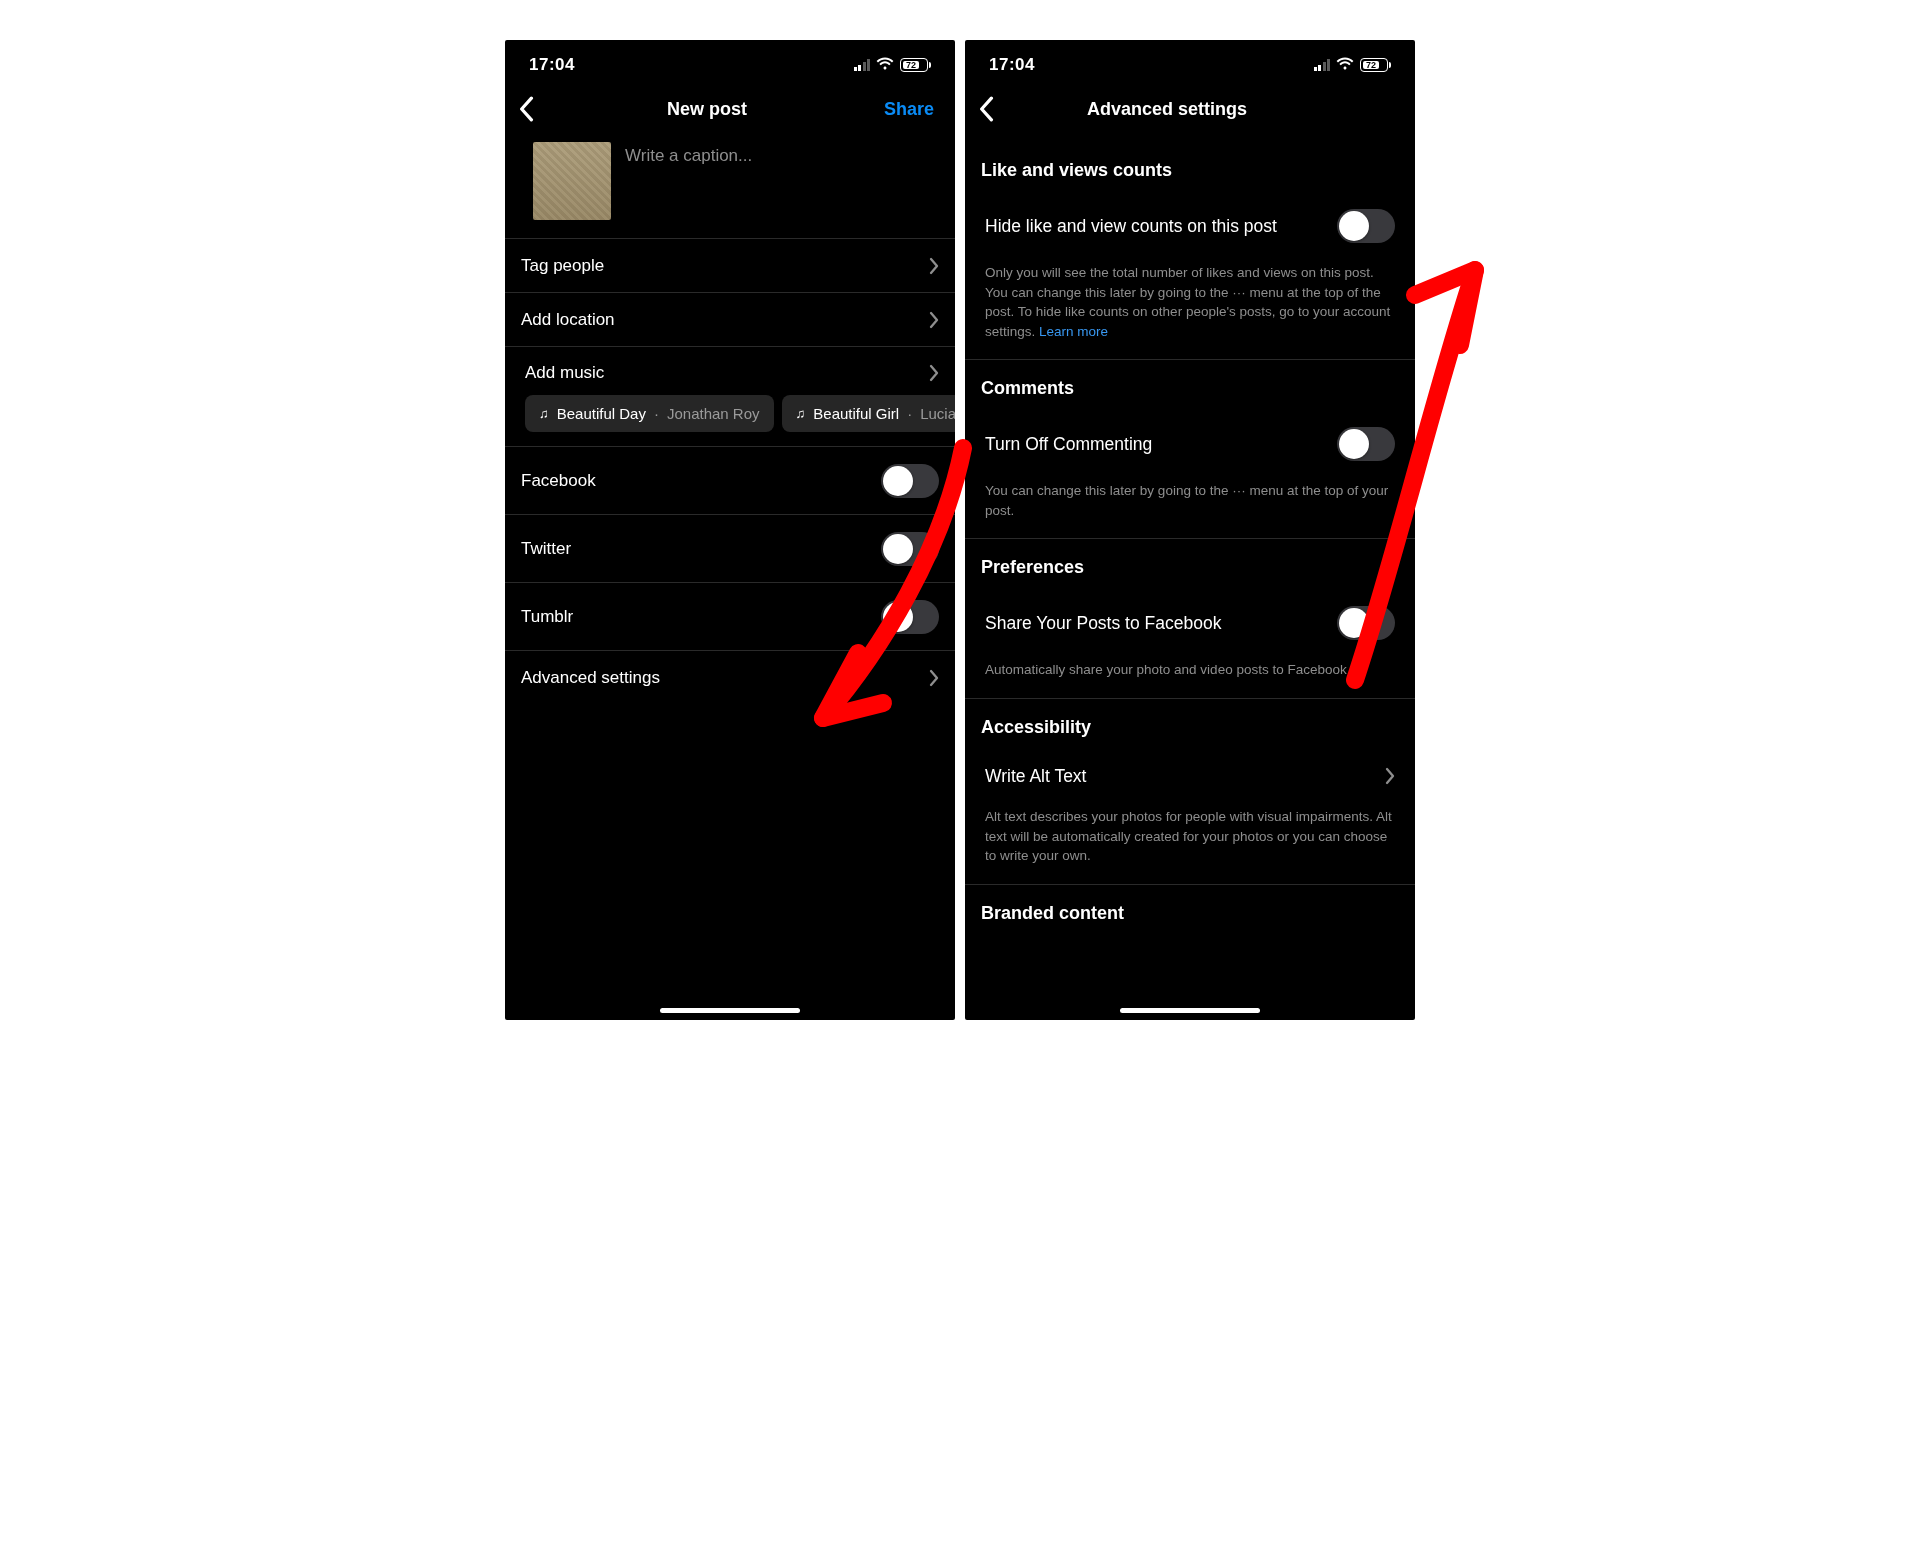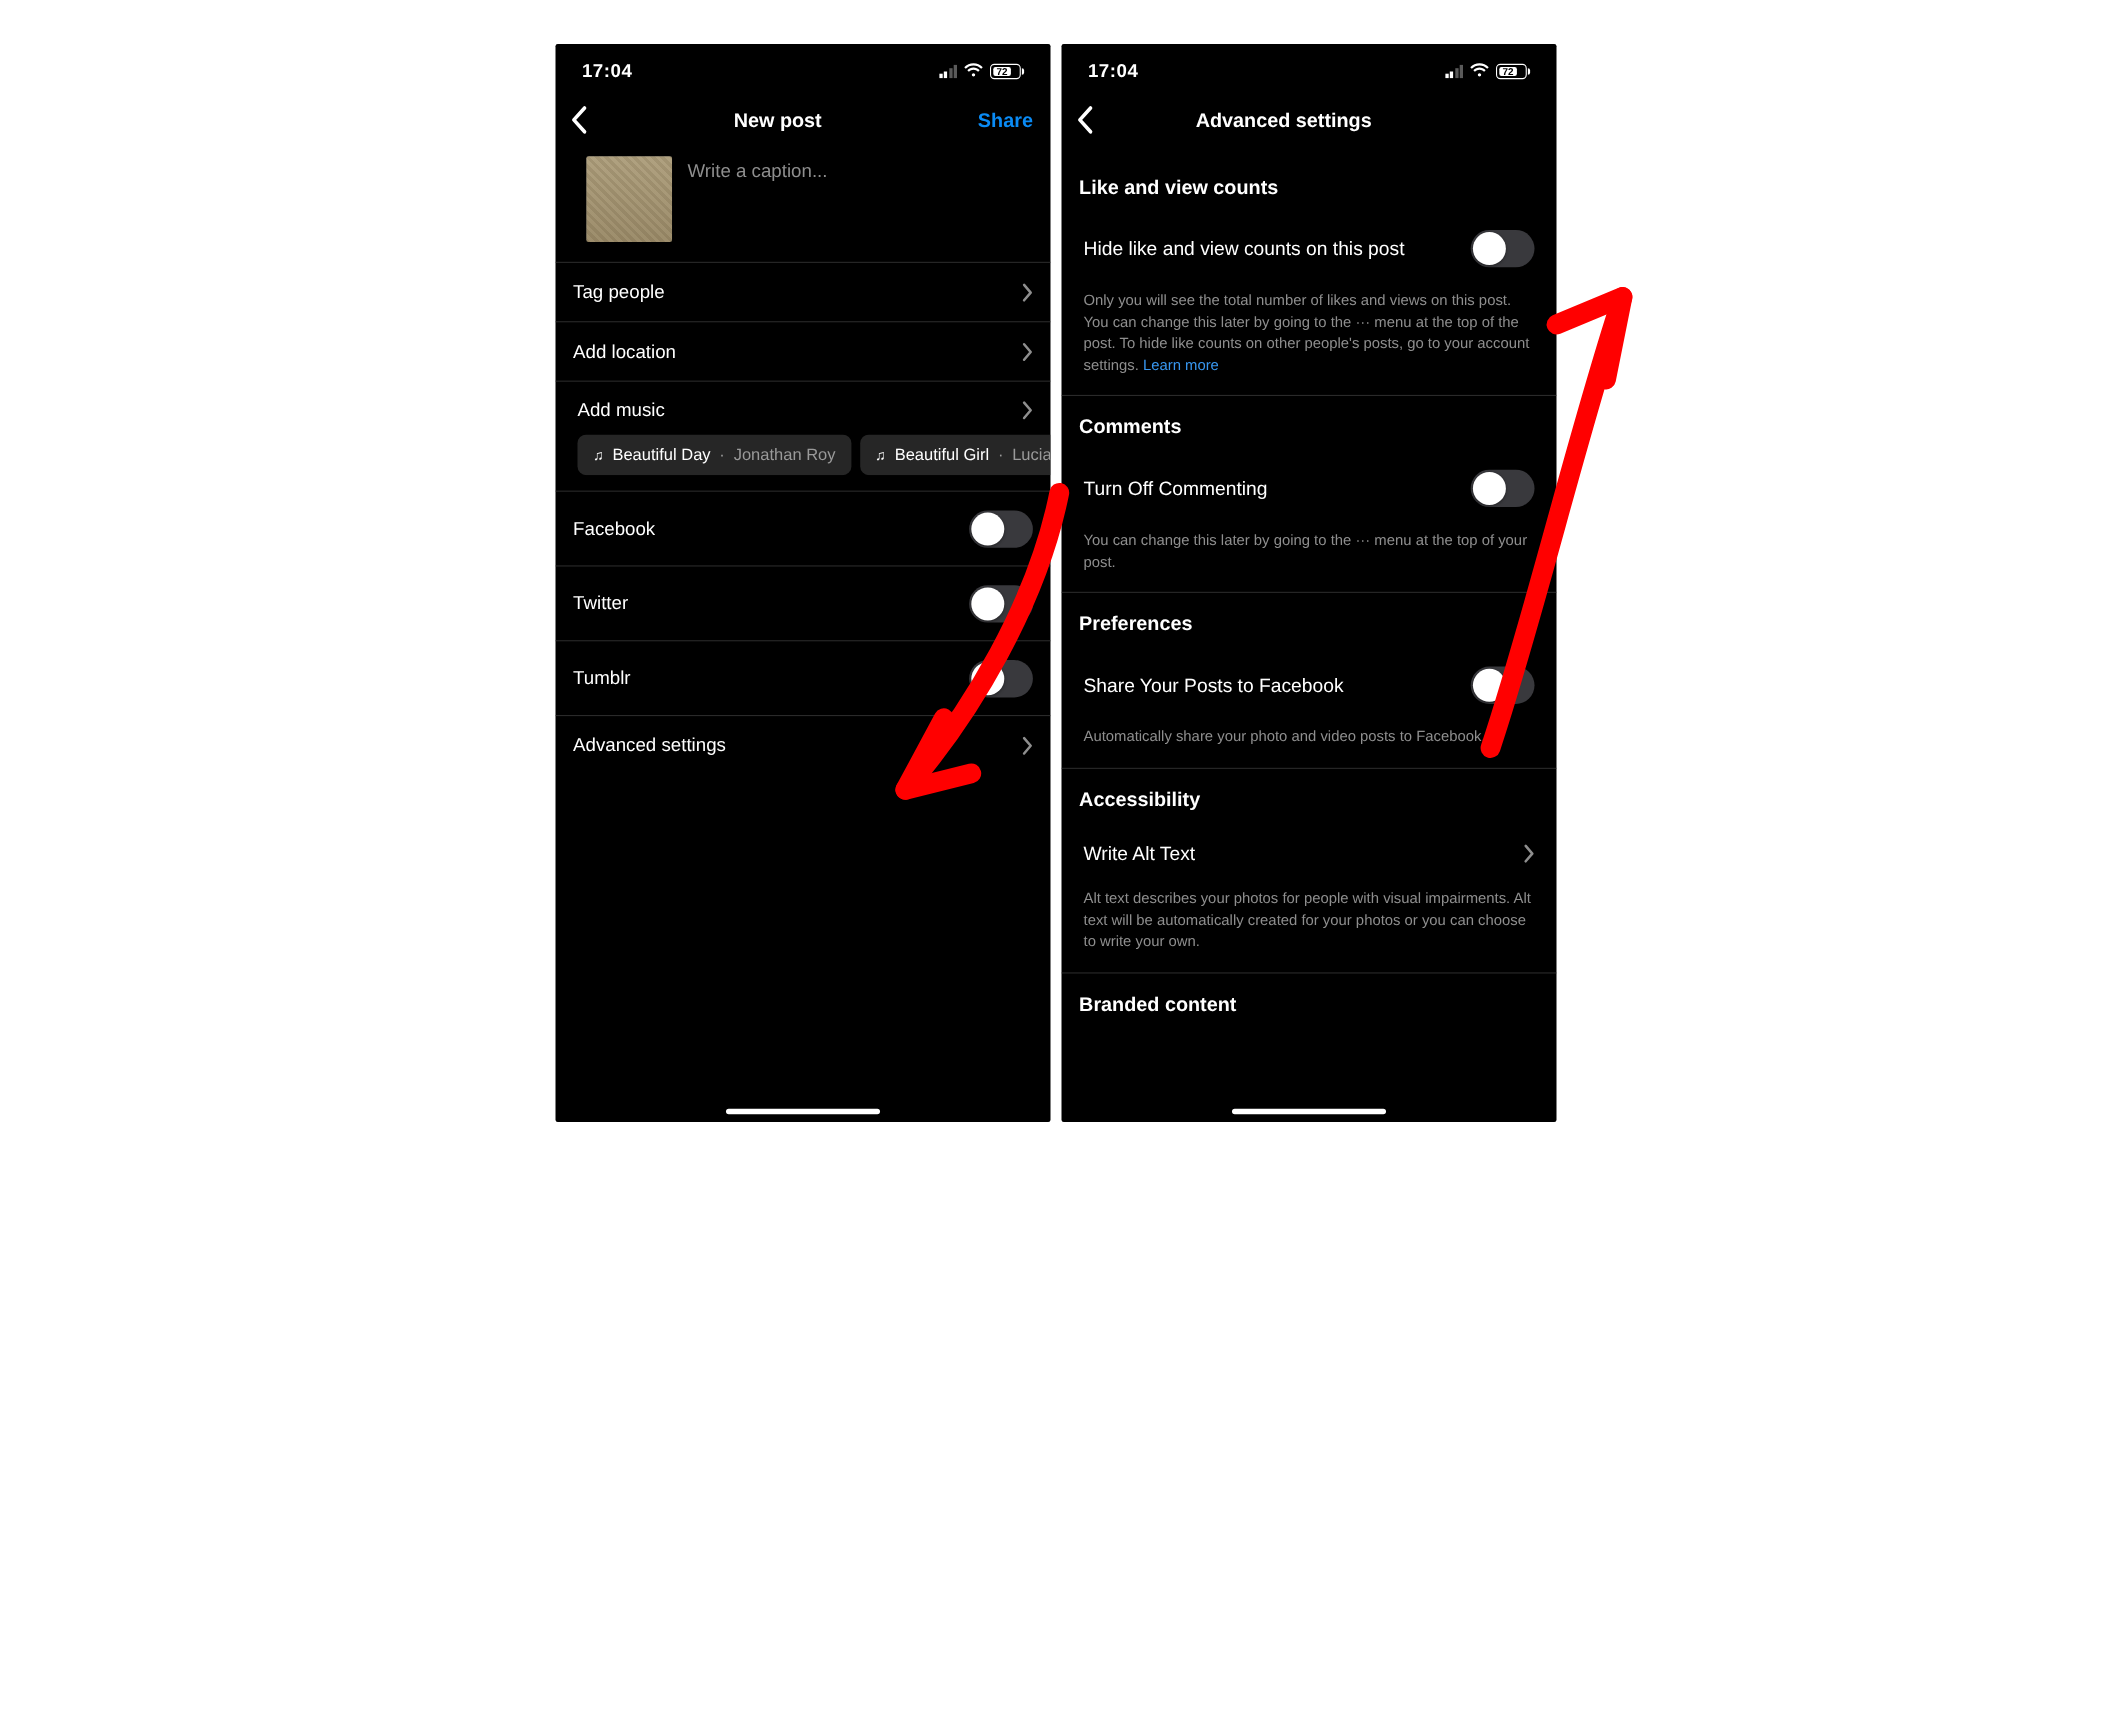--- a/index.html
+++ b/index.html
@@ -64,21 +64,21 @@
   .nav-title {
     font-size: 18px;
     font-weight: 700;
     text-align:center;
     flex:1;
   }
   .nav-action {
     color: #0a8bf5;
     font-size: 18px;
     font-weight: 600;
-    min-width:60px;text-align:right;
+    min-width:60px;text-align:center;
   }
   .nav-spacer{min-width:60px;}
   
   .caption-row{
     display:flex;gap:14px;align-items:flex-start;
     padding:0 16px 18px 28px;
   }
   .thumb{
     width:78px;height:78px;
     background:
@@ -289,21 +289,21 @@
     <div class="nav-header">
       <span class="back-chevron">
         <svg width="18" height="26" viewBox="0 0 14 24">
             <path d="M12 2 3 12l9 10" stroke="#fff" stroke-width="3" fill="none" stroke-linecap="round" stroke-linejoin="round"></path>
           </svg>
       </span>
       <div class="nav-title">Advanced settings</div>
       <div class="nav-spacer"></div>
     </div>
 
-    <div class="section-title">Like and view counts</div>
+    <div class="section-title">Like and views counts</div>
     <div class="setting-row">
       <span>Hide like and view counts on this post</span>
       <div class="toggle">
           <div class="knob"></div>
         </div>
     </div>
     <div class="desc">
       <span>Only you will see the total number of likes and views on this post. You can change this later by going to the ··· menu at the top of the post. To hide like counts on other people's posts, go to your account settings. </span><a href="#">Learn more</a>
     </div>
 

